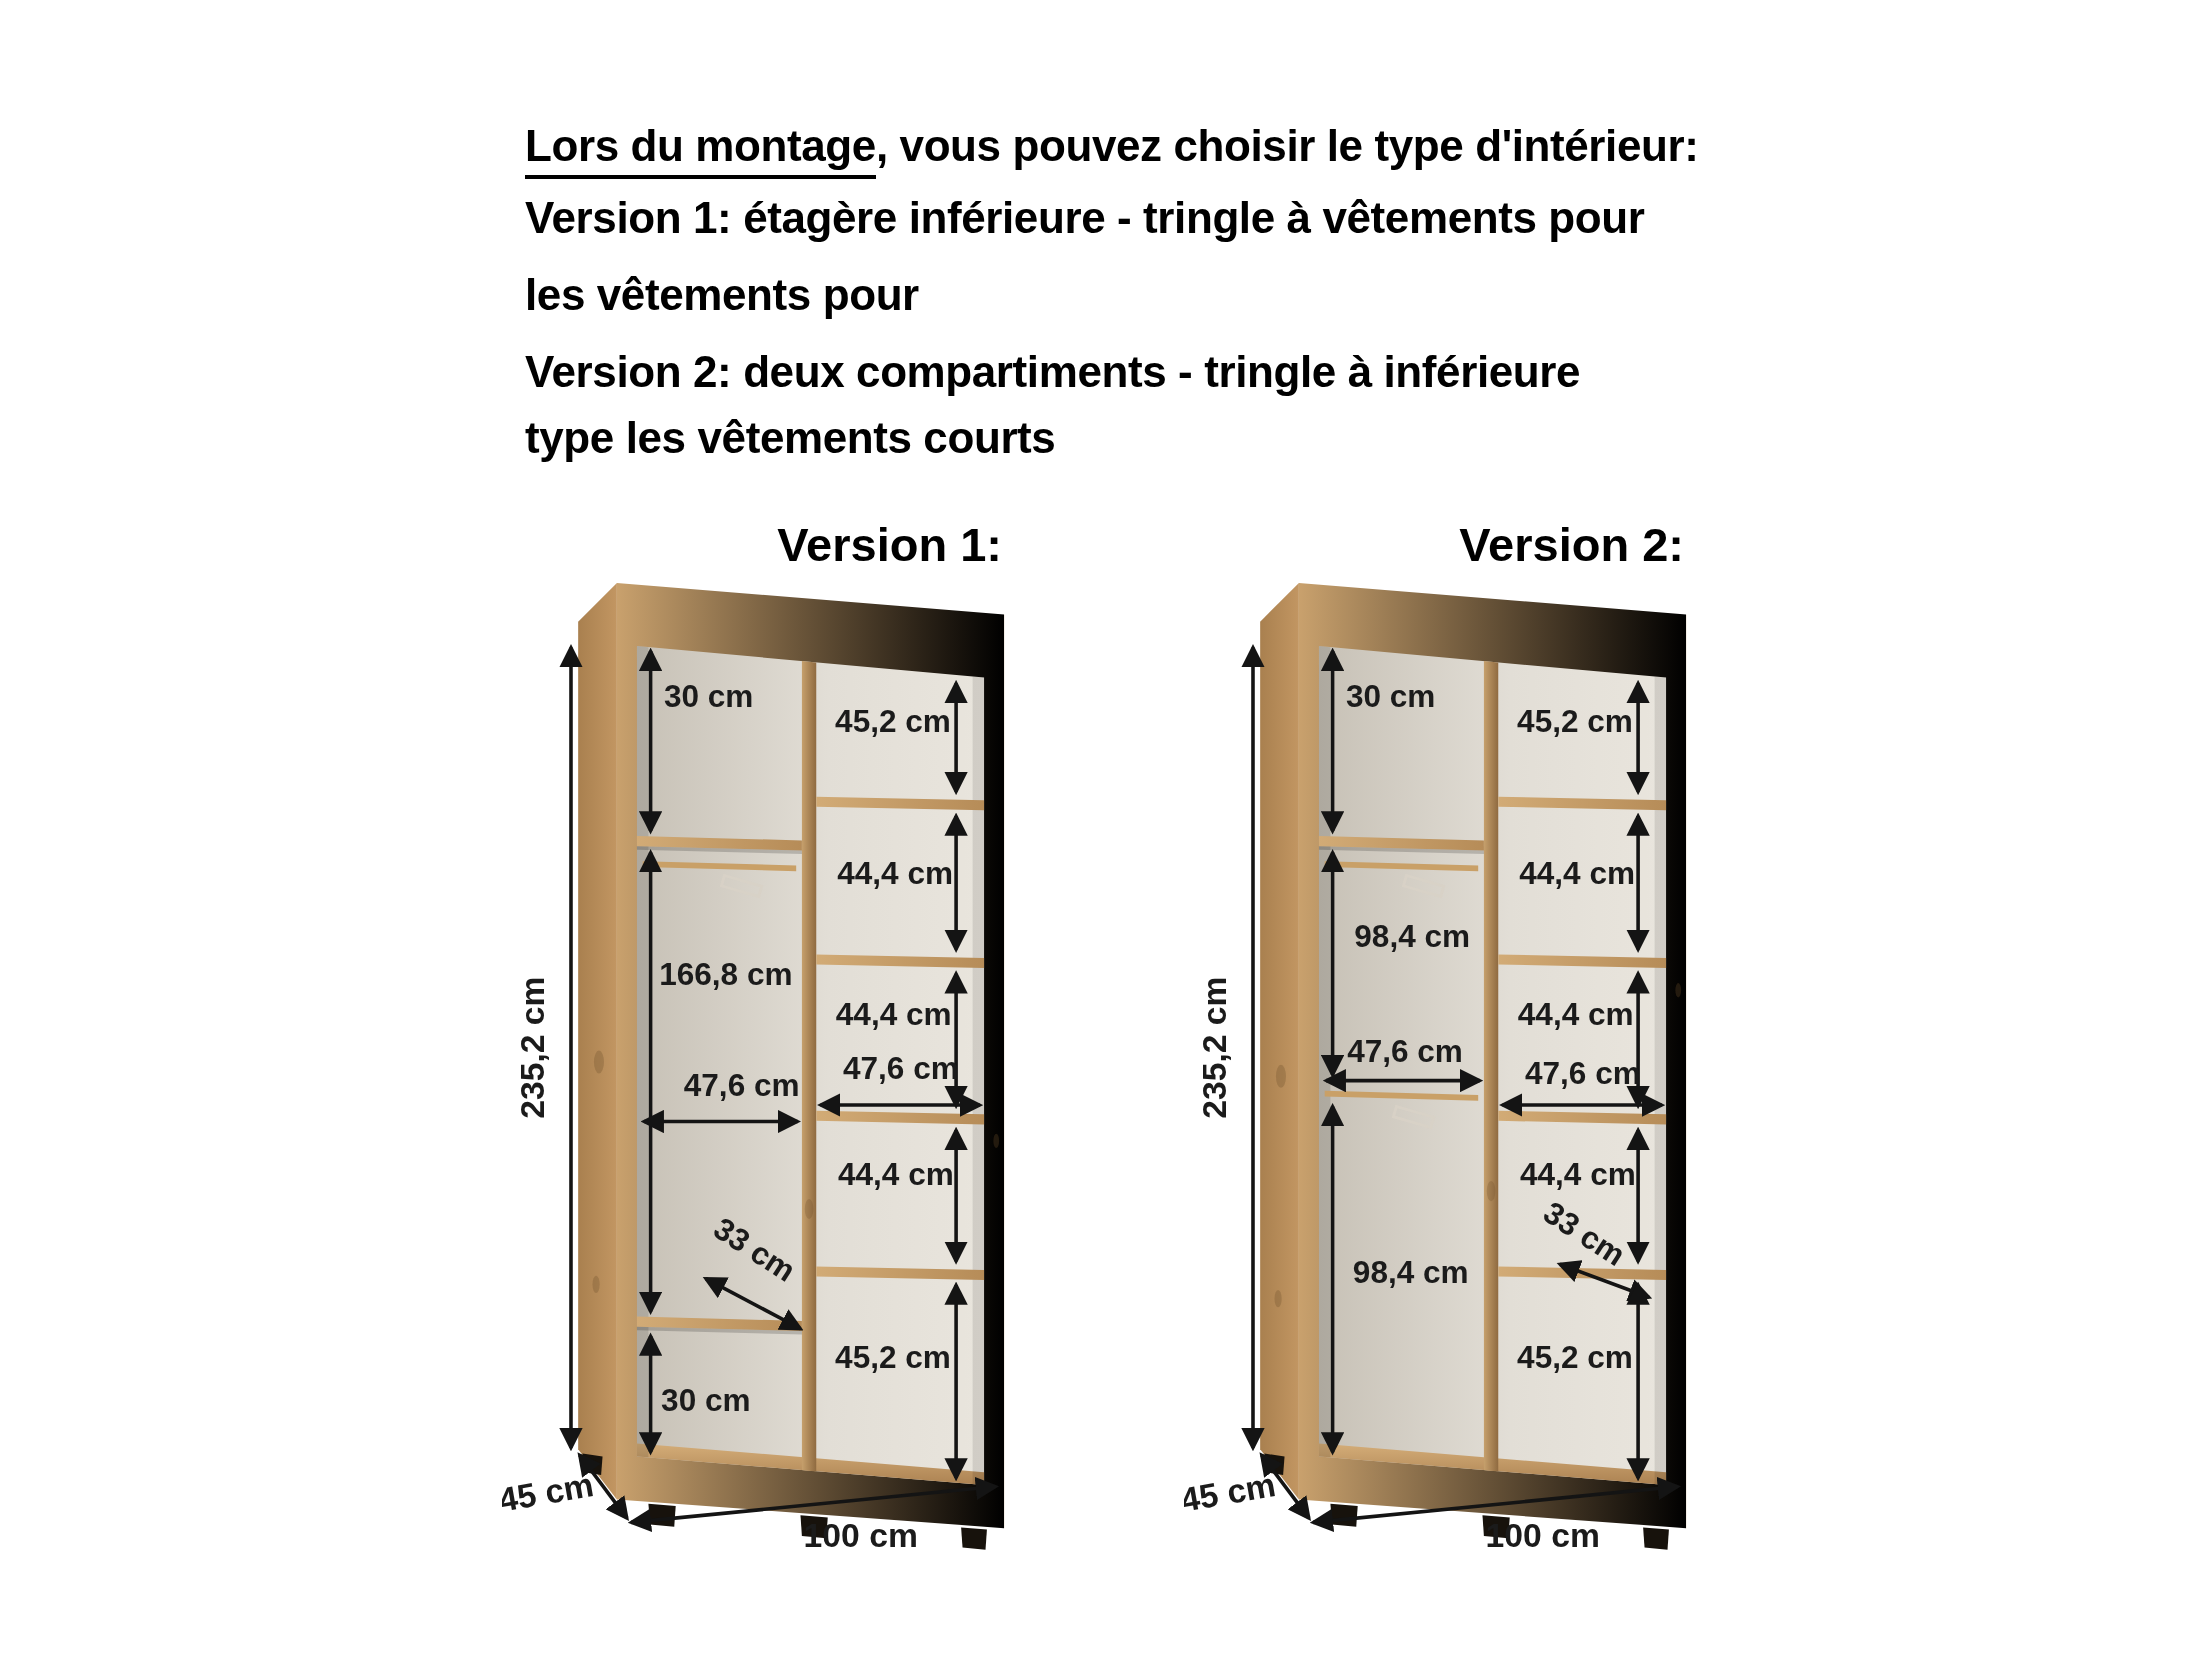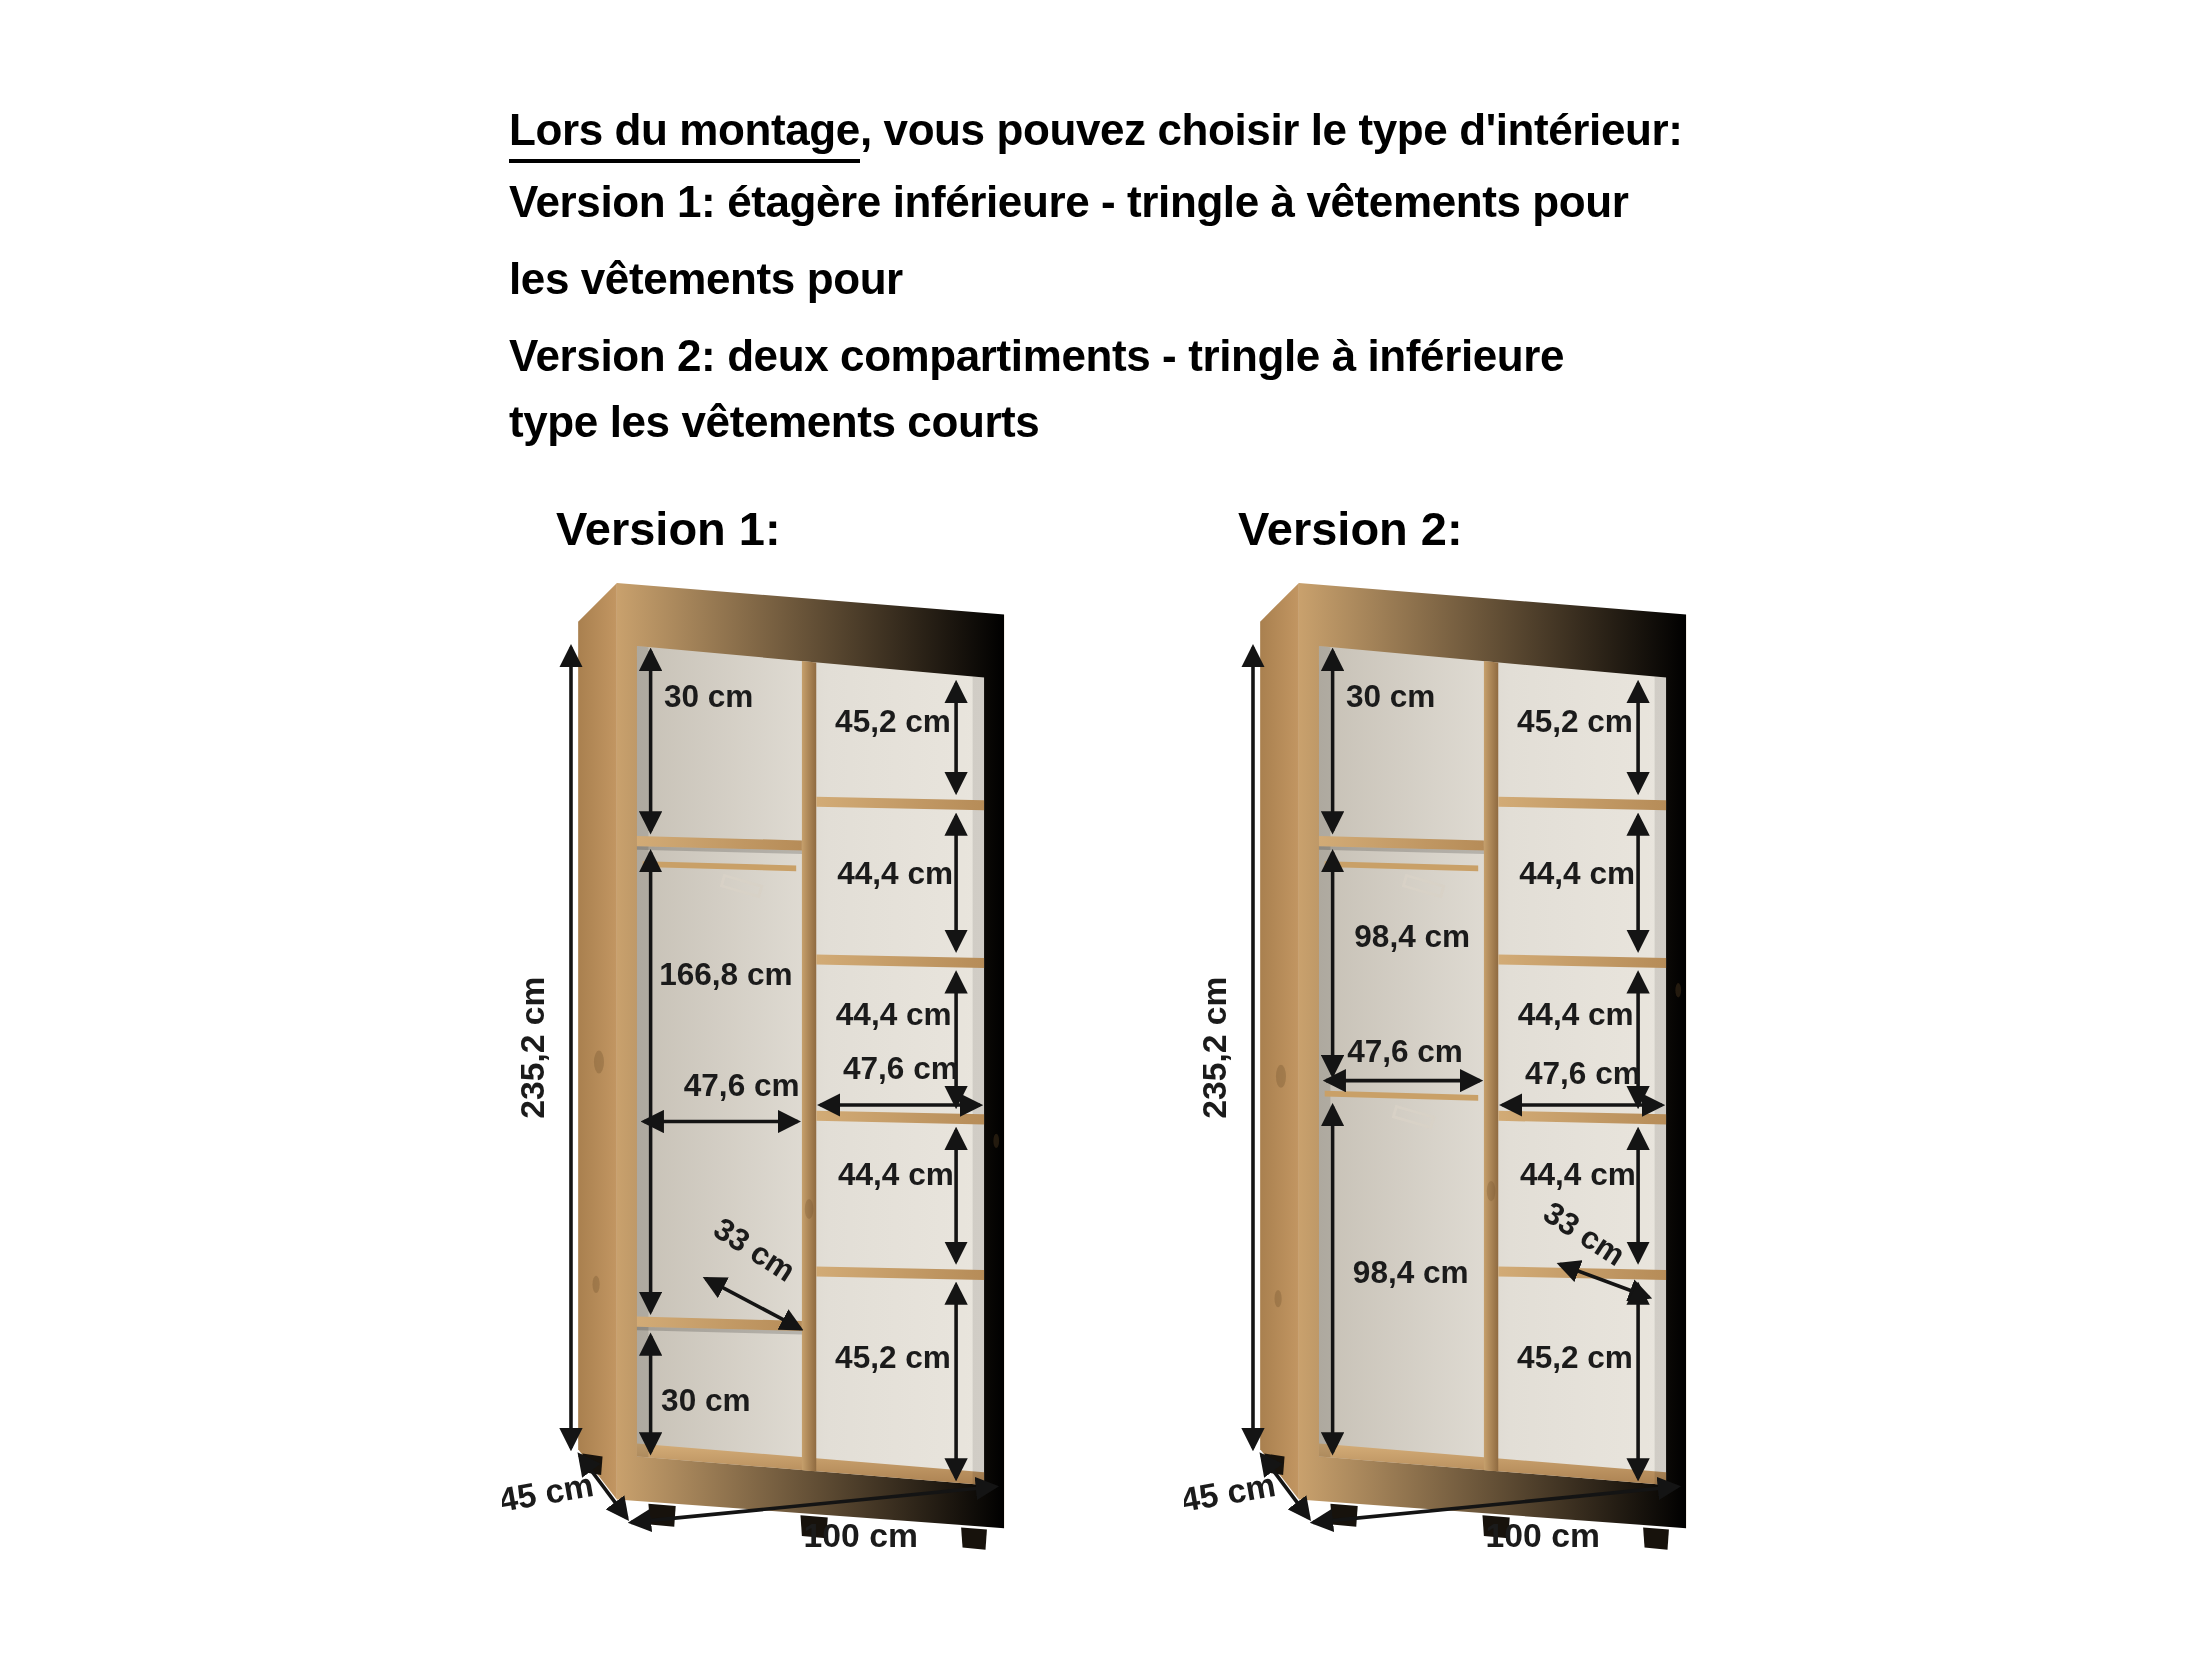--- a/index.html
+++ b/index.html
@@ -1,27 +1,27 @@
 <!DOCTYPE html>
 <html style="font-size:11.5px"><head>
 <meta charset="utf-8">
 <style>
   html,body{margin:0;padding:0;}
   body{
     width:2205px;height:1654px;position:relative;background:#ffffff;
     font-family:"Liberation Sans",sans-serif;overflow:hidden;
   }
   .intro p{
-    position:absolute;left:509px;margin:0;
+    position:absolute;left:509px;margin:16px;
     font-weight:700;font-size:44px;line-height:1;color:#000;
     letter-spacing:-0.4px;white-space:nowrap;
   }
   .ul{border-bottom:4.3px solid #000;padding-bottom:5px;}
   .vtitle{
-    position:absolute;top:501px;width:430px;margin:0;text-align:left;
+    position:absolute;top:501px;width:430px;margin:16px;text-align:right;
     font-weight:700;font-size:47px;color:#000;
   }
   .diagram{position:absolute;top:560px;width:574px;height:1004px;}
   .dim{stroke:#141414;stroke-width:5;fill:none;}
   .lbl{font-family:"Liberation Sans",sans-serif;font-weight:700;font-size:44px;fill:#1b1b1b;text-anchor:middle;}
   .lbl-big{font-size:47px;}
   .shadow{fill:#000;}
 </style>
 </head>
 <body>

